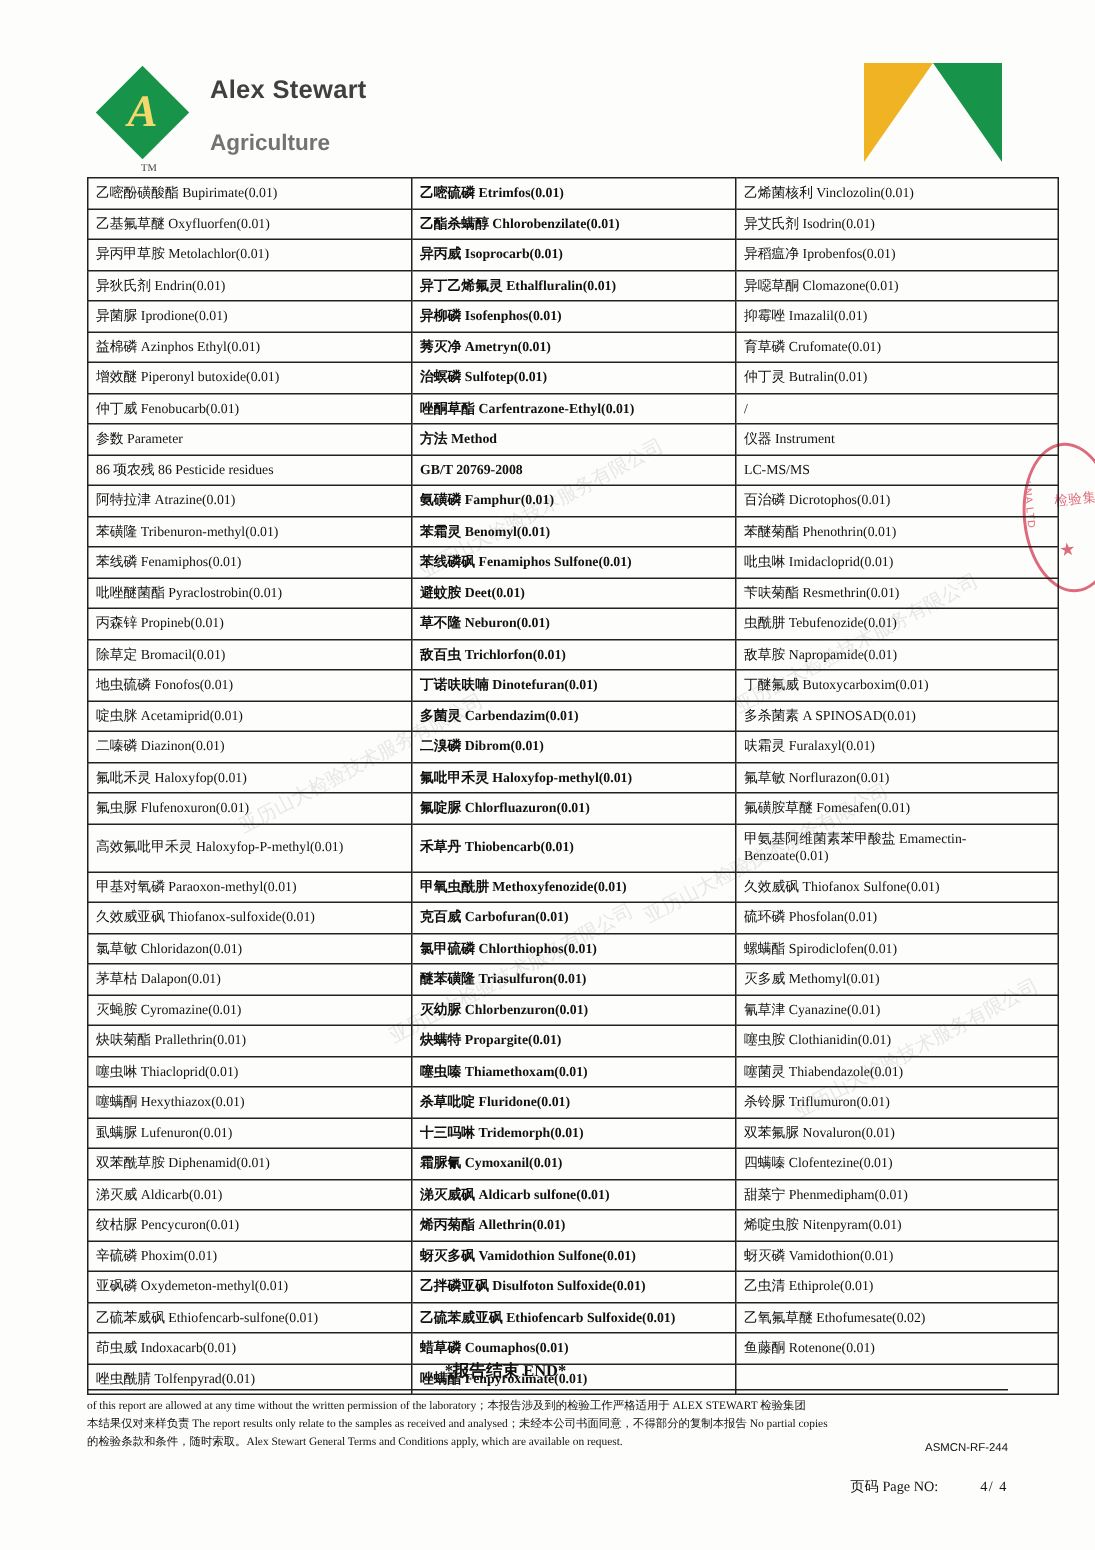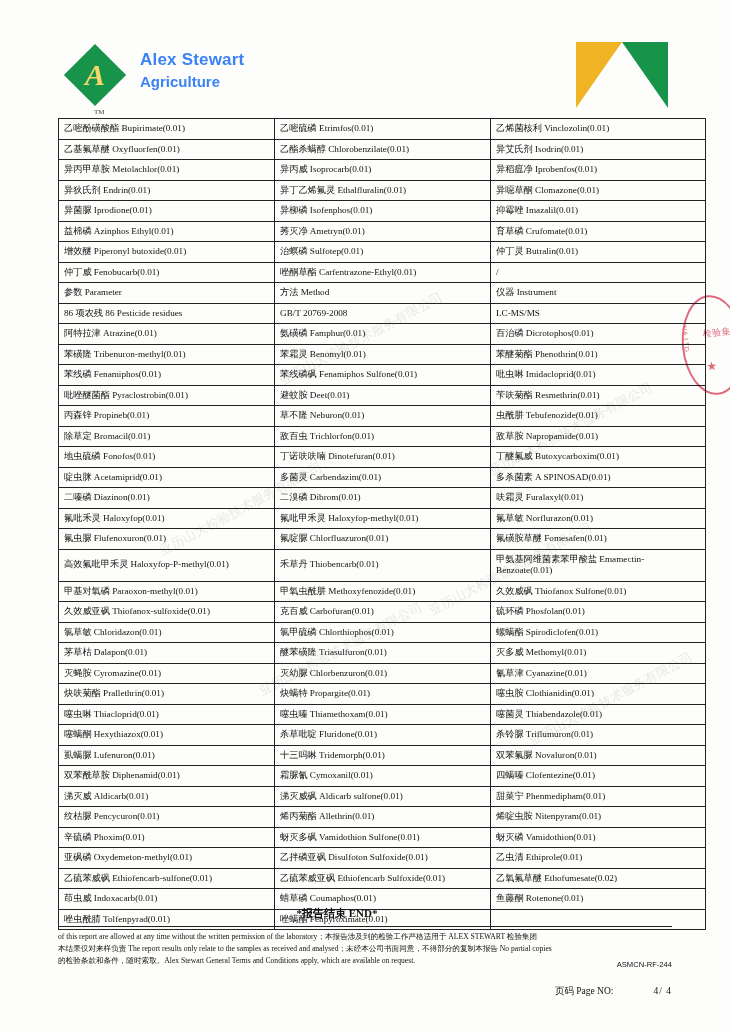--- a/index.html
+++ b/index.html
@@ -71,30 +71,30 @@
   }
   .brand {
     position: absolute;
     left: 82px;
     top: 10px;
   }
   .brand-name {
     font-family: "Liberation Sans", sans-serif;
     font-size: 17px;
     font-weight: bold;
-    color: #3b82f6;
+    color: #404040;
     letter-spacing: .2px;
     text-align: center;
   }
   .brand-sub {
     font-family: "Liberation Sans", sans-serif;
     font-size: 15px;
     font-weight: bold;
-    color: #3b82f6;
-    margin-top: 3px;
+    color: #737373;
+    margin-top: 17px;
   }
   .corner-mark {
     position: absolute;
     right: 10px;
     top: 2px;
     width: 92px;
     height: 66px;
   }
   .corner-left {
     position: absolute;
@@ -168,21 +168,21 @@
     border: 1px solid #222;
     font-size: 9.2px;
     line-height: 1.25;
     padding: 4px 5px;
     vertical-align: middle;
     height: 11px;
     font-family: "Liberation Serif", serif;
     word-wrap: break-word;
   }
   table.report td.c0 { width: 205px; }
-  table.report td.c1 { width: 205px; }
+  table.report td.c1 { width: 205px; font-weight: bold; }
   table.report td.c2 { width: 204px; }
   .tall td { height: 24px; }
 
   
   .end-line {
     position: absolute;
     left: 0;
     top: 906px;
     width: 602px;
     text-align: center;
@@ -216,21 +216,21 @@
     font-family: "Liberation Sans", sans-serif;
   }
   .pageno {
     position: absolute;
     right: 58px;
     top: 985px;
     font-size: 9.5px;
     font-family: "Liberation Serif", serif;
   }
   .pageno .num {
-    margin-left: 40px;
+    margin-left: 28px;
     letter-spacing: 1px;
   }
 </style>
 </head>
 <body>
 
 <div class="page">
 
   <div class="header">
     <div class="logo-mark">

